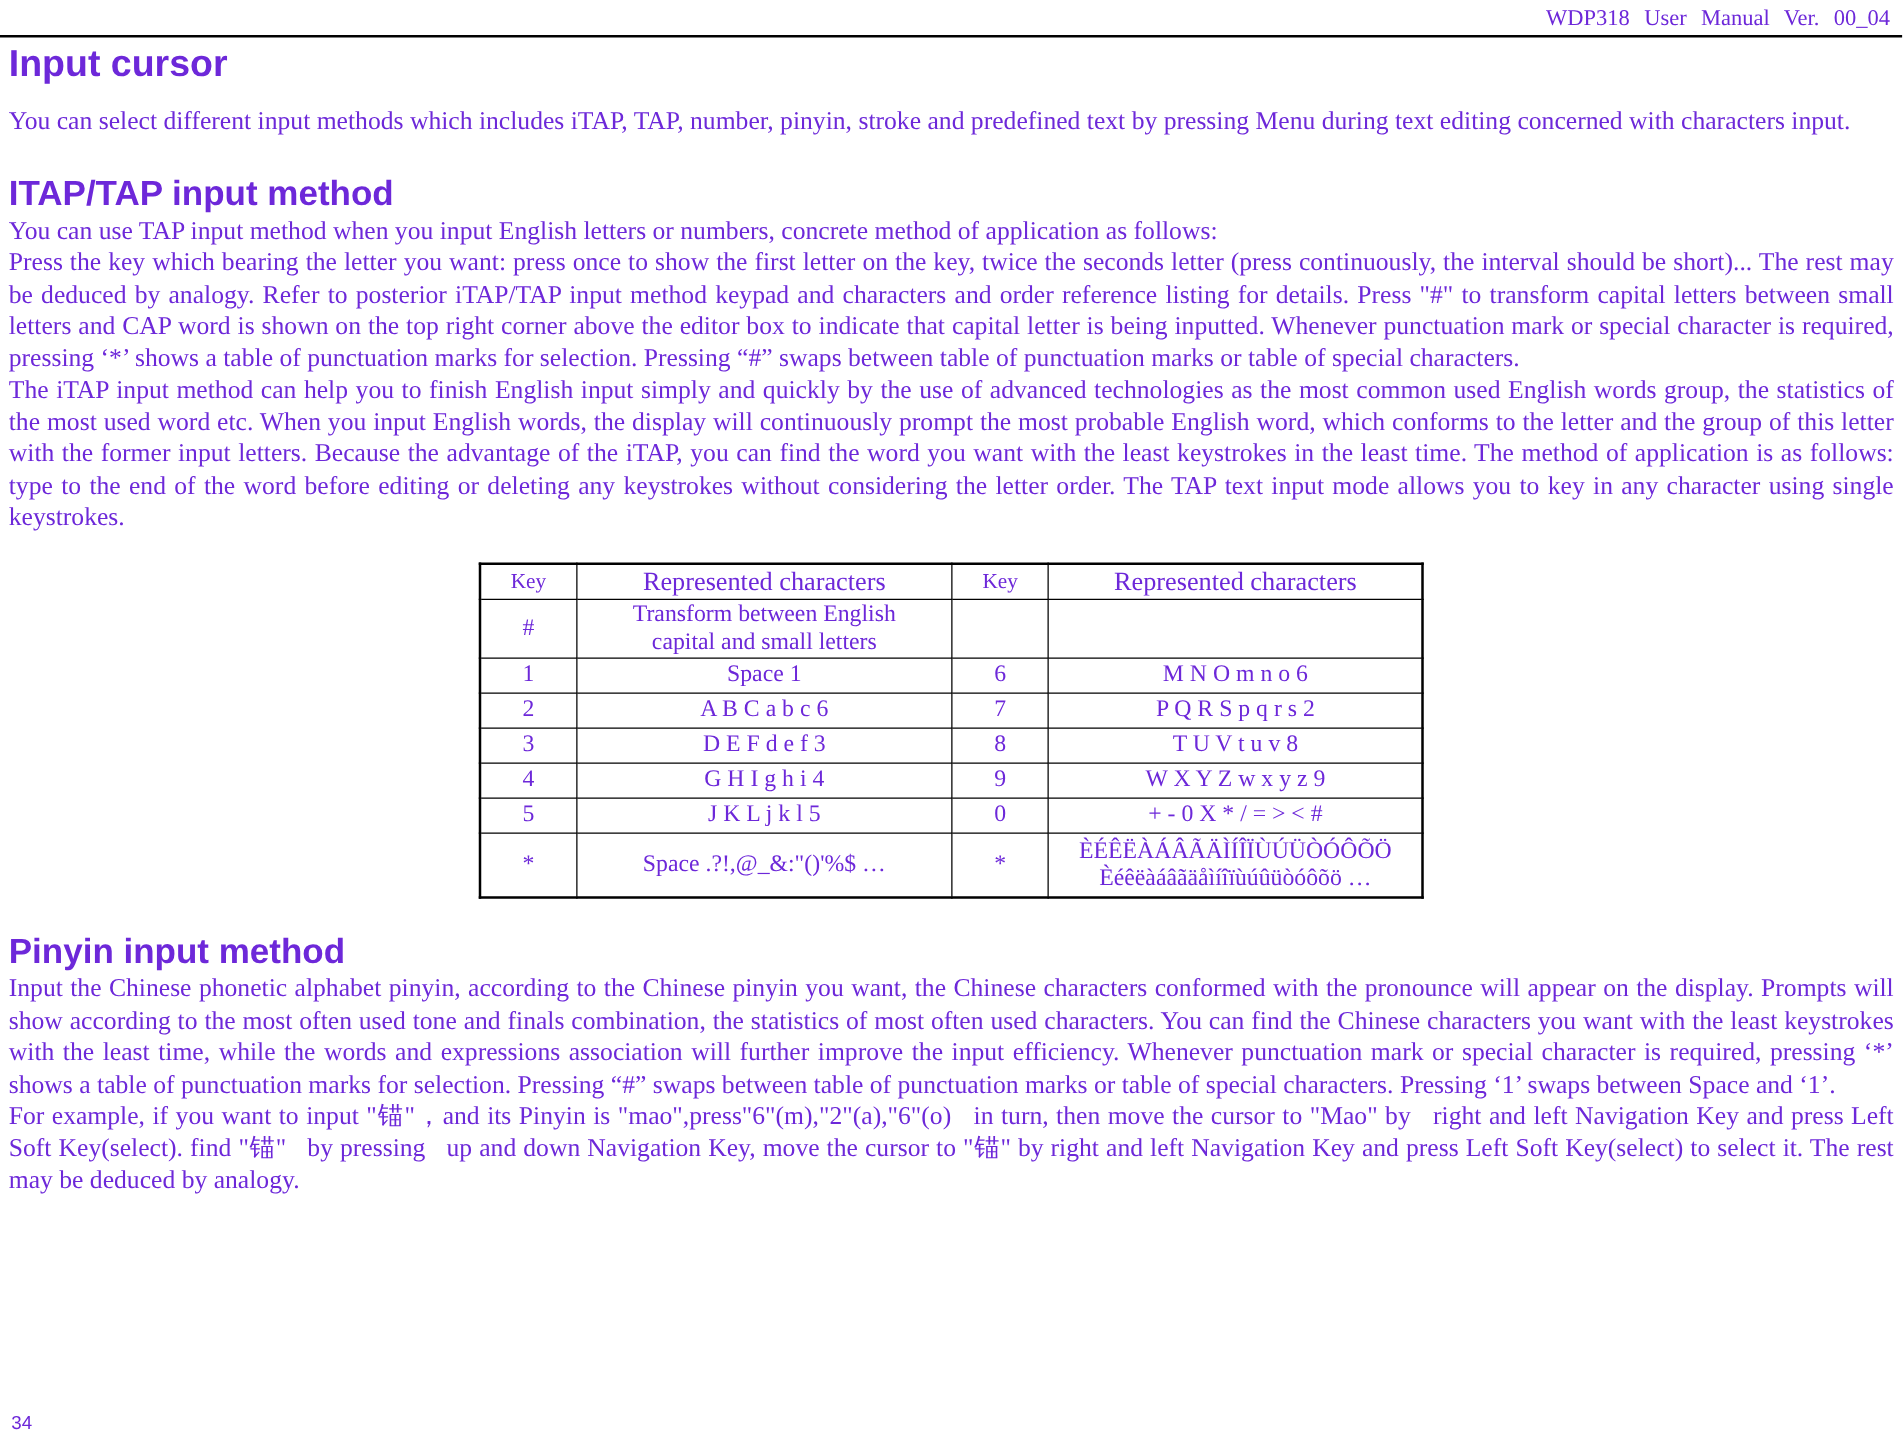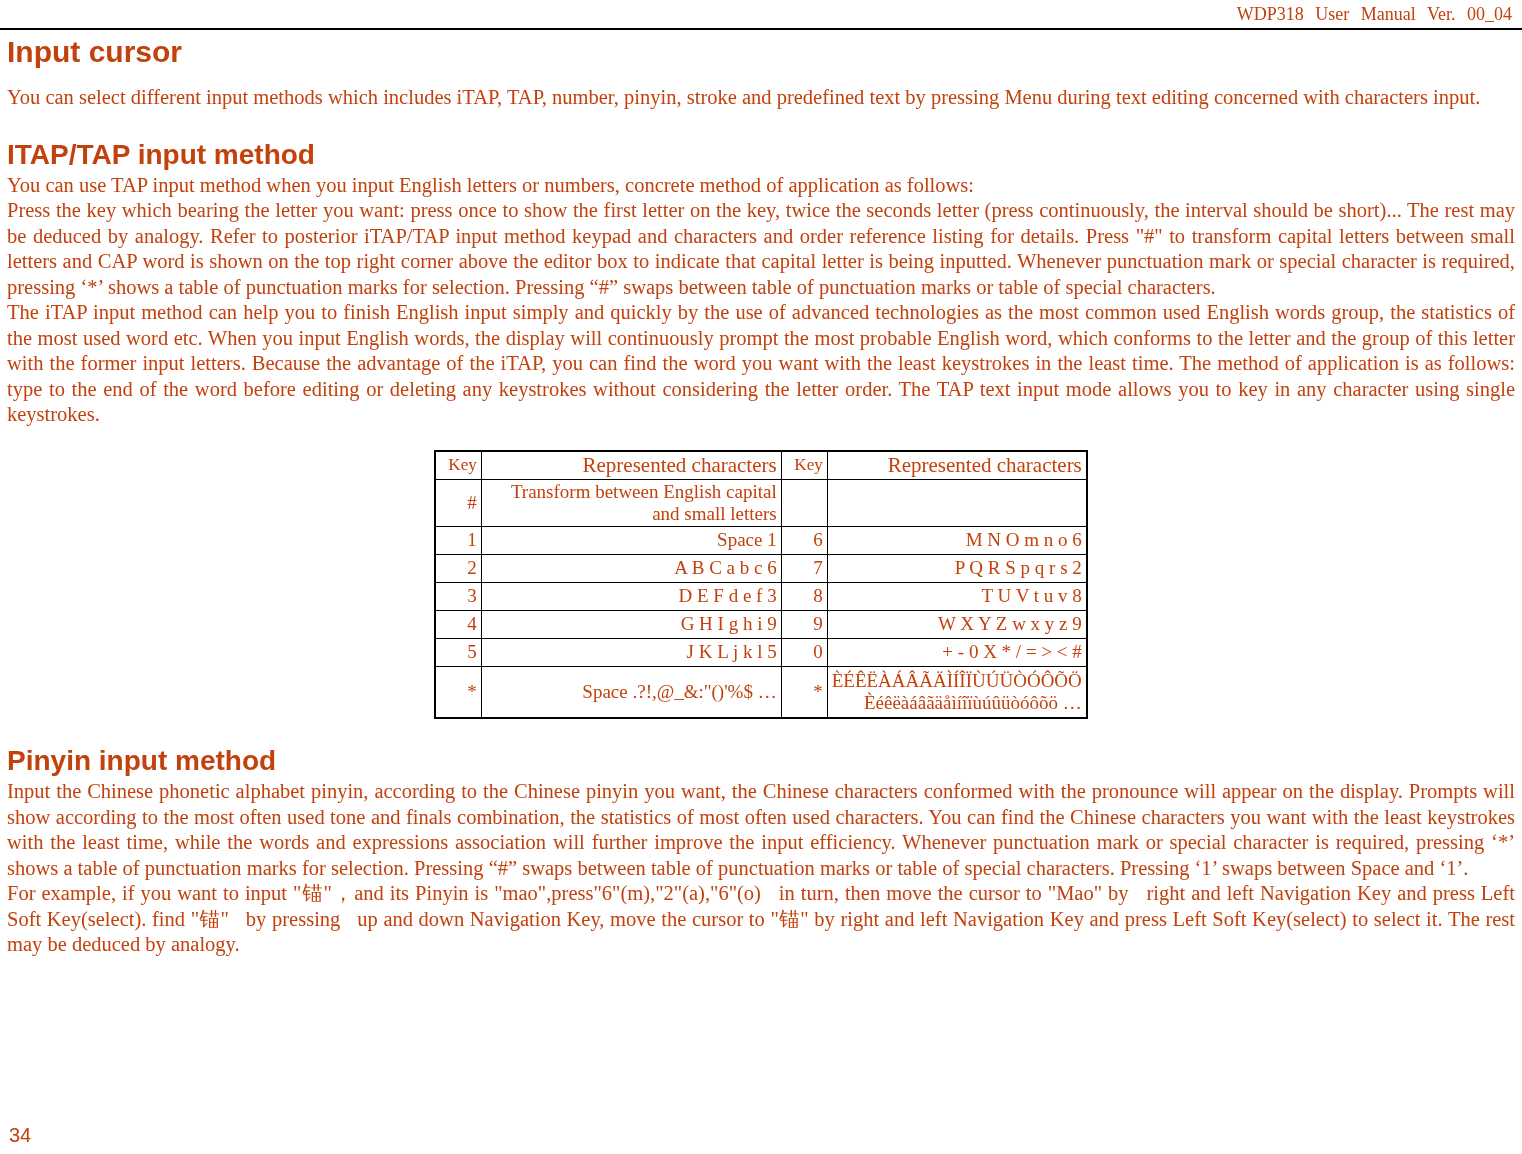--- a/index.html
+++ b/index.html
@@ -1,21 +1,21 @@
 <!DOCTYPE html>
 <html><head>
 <meta charset="utf-8">
 <style>
   html, body { margin:0; padding:0; background:#ffffff; }
   .page {
     position: relative;
     width: 1522px;
     height: 1154px;
     background: #ffffff;
-    color: #c2410c;
+    color: #6d28d9;
     font-family: "Liberation Serif", serif;
     overflow: hidden;
     box-sizing: border-box;
   }
   .doc-header {
     text-align: right;
     font-size: 18px;
     line-height: 22px;
     padding: 3px 10px 3px 0;
     word-spacing: 7px;
@@ -42,41 +42,41 @@
     margin: 0;
   }
   table.char-table {
     border-collapse: collapse;
     margin: 22px auto 26px auto;
     font-size: 19px;
     border: 2px solid #000;
   }
   .char-table th, .char-table td {
     border: 1.5px solid #000;
-    text-align: right;
+    text-align: center;
     vertical-align: middle;
-    padding: 1px 4px;
+    padding: 1px 24px;
     font-weight: normal;
   }
   .char-table col.key-col { width: 46px; }
   .char-table col.repr-col-l { width: 300px; }
   .char-table col.repr-col-r { width: 250px; }
   .char-table tr.hdr-row { height: 27px; }
   .char-table tr.hash-row { height: 46px; }
   .char-table tr.std-row { height: 28px; }
   .char-table tr.star-row { height: 52px; }
   .th-key { font-size: 17px; }
   .th-repr { font-size: 21px; }
   .pre-line { white-space: pre-line; }
   .page-number {
     position: absolute;
     left: 9px;
     bottom: 7px;
     font-family: "Liberation Sans", sans-serif;
-    font-size: 20px;
+    font-size: 15px;
   }
 </style>
 </head>
 <body>
 
 <div class="page">
 
   <div class="doc-header">
     <span>WDP318 User Manual Ver. 00_04</span>
   </div>
@@ -125,21 +125,21 @@
         <td>P Q R S p q r s 2</td>
       </tr>
       <tr class="std-row">
         <td>3</td>
         <td>D E F d e f 3</td>
         <td>8</td>
         <td>T U V t u v 8</td>
       </tr>
       <tr class="std-row">
         <td>4</td>
-        <td>G H I g h i 9</td>
+        <td>G H I g h i 4</td>
         <td>9</td>
         <td>W X Y Z w x y z 9</td>
       </tr>
       <tr class="std-row">
         <td>5</td>
         <td>J K L j k l 5</td>
         <td>0</td>
         <td>+ - 0 X * / = &gt; &lt; #</td>
       </tr>
       <tr class="star-row">

